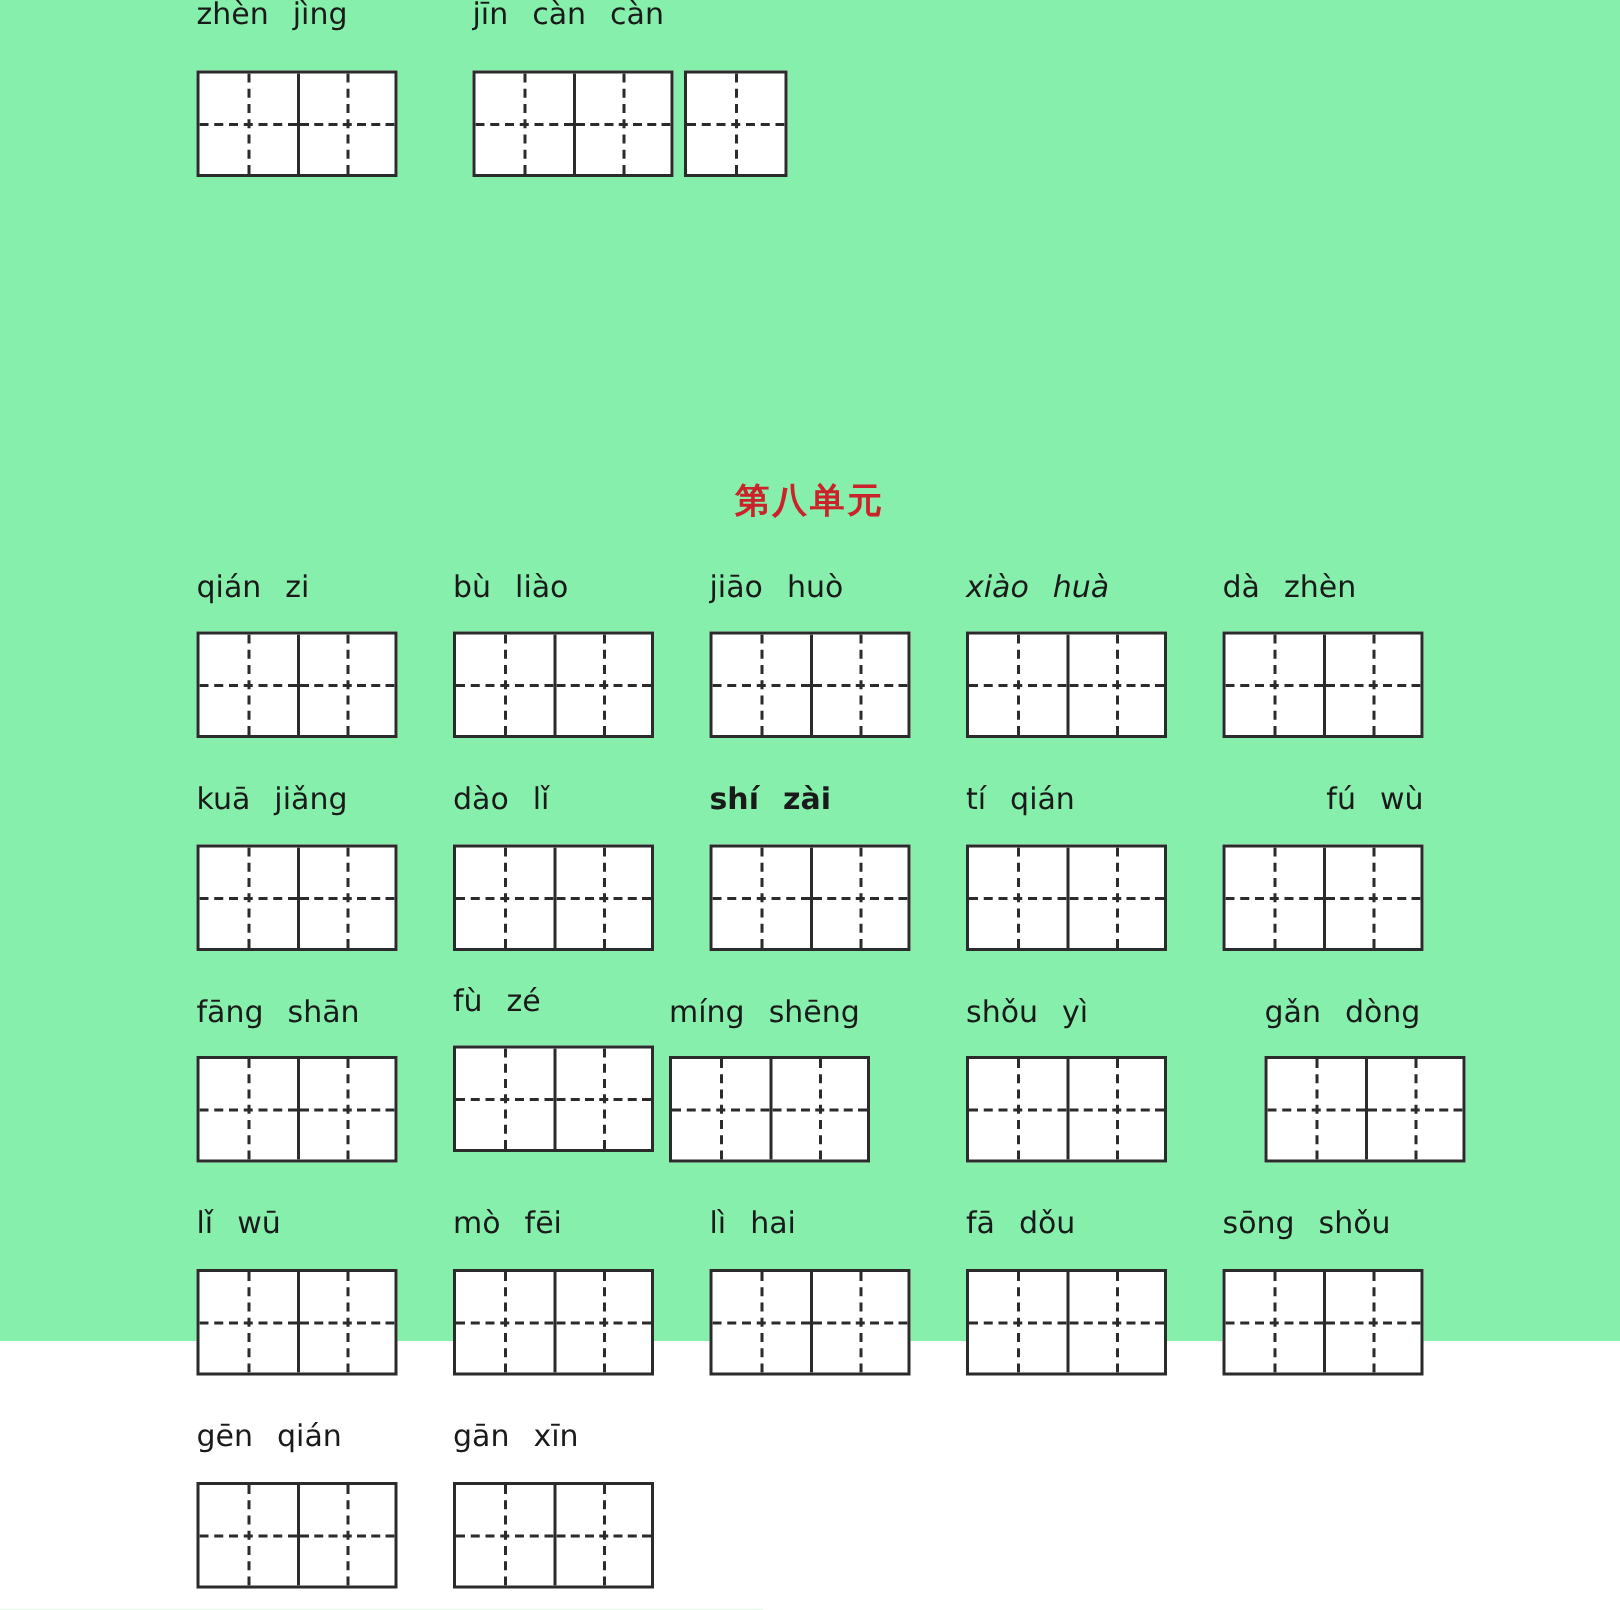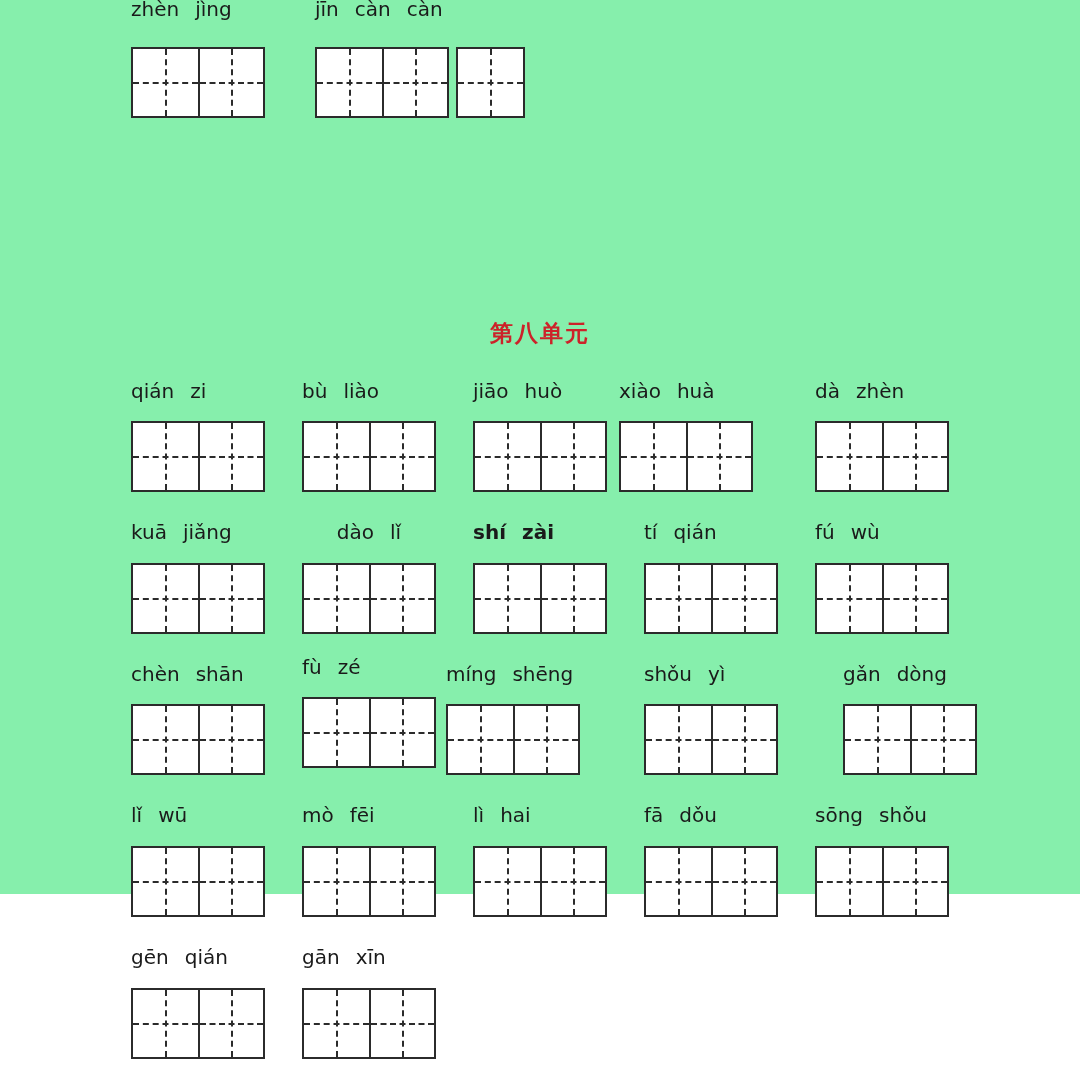--- a/index.html
+++ b/index.html
@@ -154,21 +154,21 @@
       </div>
       <div class="entry" style="left: 473px; top: 378px;">
         <div class="pinyin"><span class="syl">jiāo</span><span class="syl">huò</span></div>
         <div class="boxrow" style="margin-top: 17px;">
           <div class="gridbox">
             <div class="cell"></div>
             <div class="cell"></div>
           </div>
         </div>
       </div>
-      <div class="entry" style="left: 619px; top: 378px;">
+      <div class="entry" style="left: 644px; top: 378px; font-style: italic;">
         <div class="pinyin"><span class="syl">xiào</span><span class="syl">huà</span></div>
         <div class="boxrow" style="margin-top: 17px;">
           <div class="gridbox">
             <div class="cell"></div>
             <div class="cell"></div>
           </div>
         </div>
       </div>
       <div class="entry" style="left: 815px; top: 378px;">
         <div class="pinyin"><span class="syl">dà</span><span class="syl">zhèn</span></div>
@@ -181,21 +181,21 @@
       </div>
       <div class="entry" style="left: 131px; top: 519px;">
         <div class="pinyin"><span class="syl">kuā</span><span class="syl">jiǎng</span></div>
         <div class="boxrow" style="margin-top: 18px;">
           <div class="gridbox">
             <div class="cell"></div>
             <div class="cell"></div>
           </div>
         </div>
       </div>
-      <div class="entry" style="left: 302px; top: 519px; text-align: center;">
+      <div class="entry" style="left: 302px; top: 519px;">
         <div class="pinyin"><span class="syl">dào</span><span class="syl">lǐ</span></div>
         <div class="boxrow" style="margin-top: 18px;">
           <div class="gridbox">
             <div class="cell"></div>
             <div class="cell"></div>
           </div>
         </div>
       </div>
       <div class="entry" style="left: 473px; top: 519px; font-weight: bold;">
         <div class="pinyin"><span class="syl">shí</span><span class="syl">zài</span></div>
@@ -208,31 +208,31 @@
       </div>
       <div class="entry" style="left: 644px; top: 519px; text-decoration: underline;">
         <div class="pinyin"><span class="syl">tí</span><span class="syl">qián</span></div>
         <div class="boxrow" style="margin-top: 18px;">
           <div class="gridbox">
             <div class="cell"></div>
             <div class="cell"></div>
           </div>
         </div>
       </div>
-      <div class="entry" style="left: 815px; top: 519px;">
+      <div class="entry" style="left: 815px; top: 519px; text-align: right;">
         <div class="pinyin"><span class="syl">fú</span><span class="syl">wù</span></div>
         <div class="boxrow" style="margin-top: 18px;">
           <div class="gridbox">
             <div class="cell"></div>
             <div class="cell"></div>
           </div>
         </div>
       </div>
       <div class="entry" style="left: 131px; top: 661px;">
-        <div class="pinyin"><span class="syl">chèn</span><span class="syl">shān</span></div>
+        <div class="pinyin"><span class="syl">fāng</span><span class="syl">shān</span></div>
         <div class="boxrow" style="margin-top: 17px;">
           <div class="gridbox">
             <div class="cell"></div>
             <div class="cell"></div>
           </div>
         </div>
       </div>
       <div class="entry" style="left: 302px; top: 654px;">
         <div class="pinyin"><span class="syl">fù</span><span class="syl">zé</span></div>
         <div class="boxrow" style="margin-top: 17px;">

